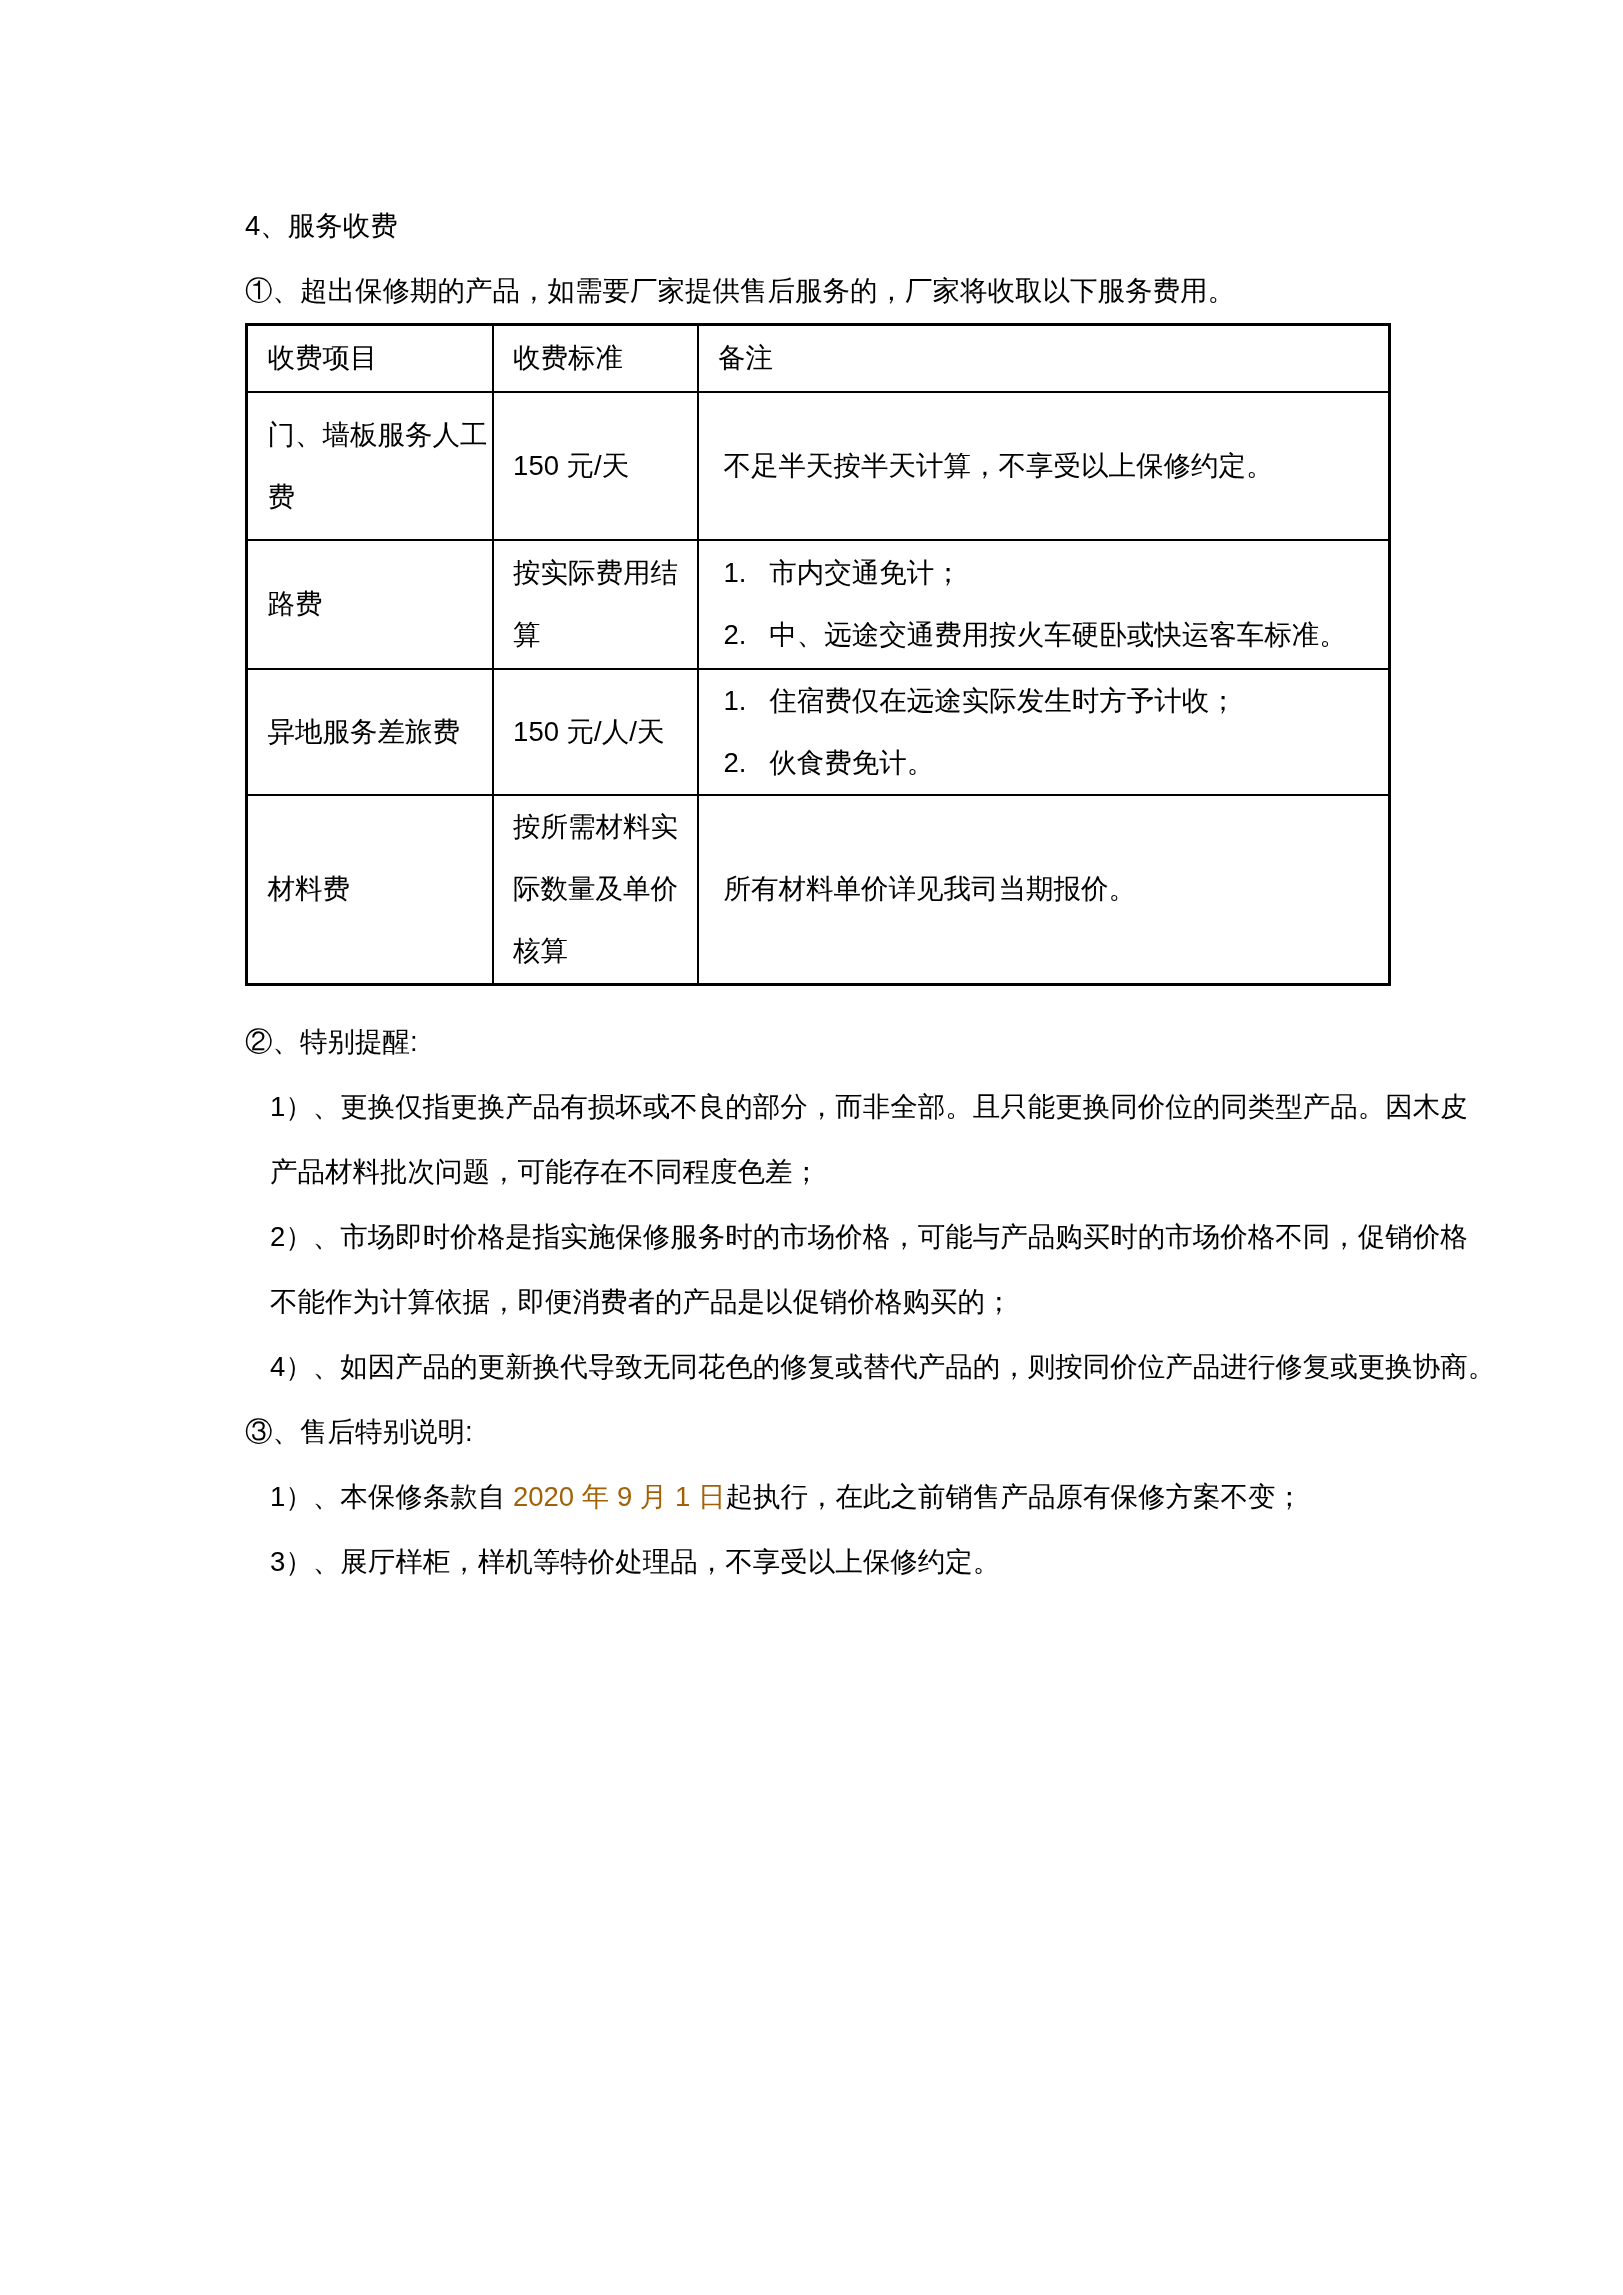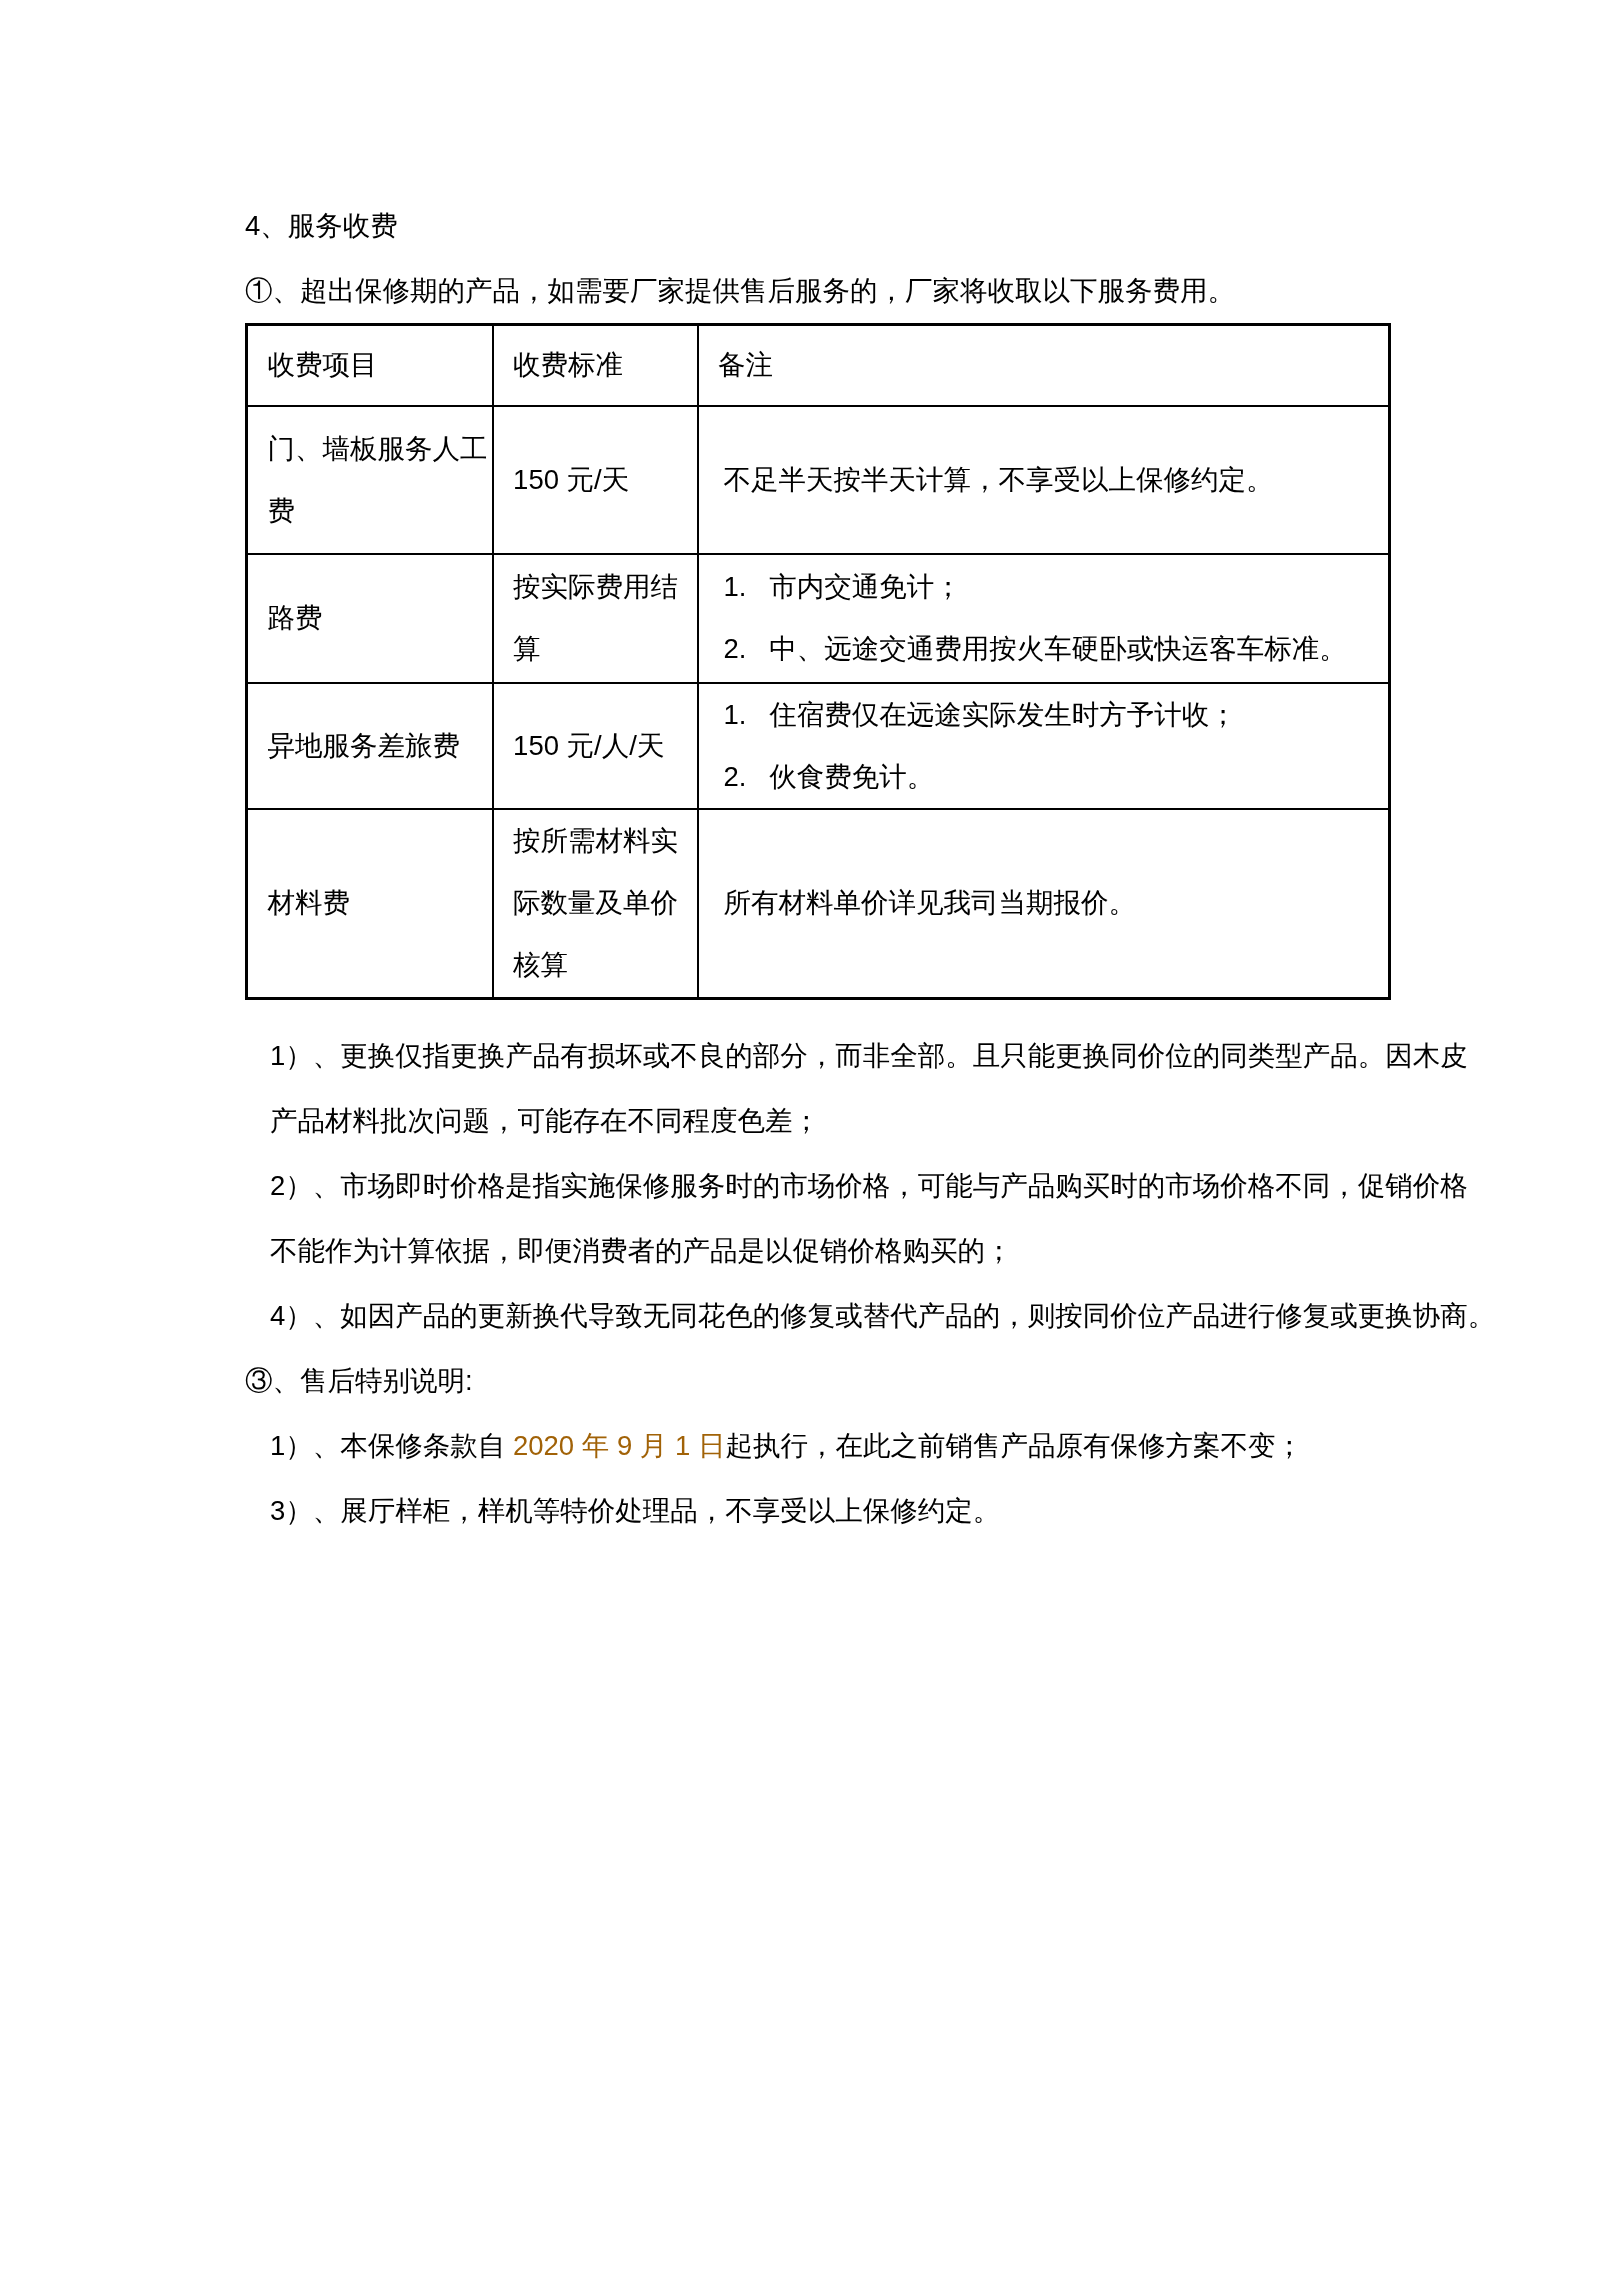--- a/index.html
+++ b/index.html
@@ -45,21 +45,21 @@
     border-right: 2px solid #000000;
     border-top: 2.6px solid #000000;
     border-bottom: 2.6px solid #000000;
     vertical-align: middle;
     text-align: left;
     font-weight: normal;
     font-size: 27.5px;
     padding: 0 6.5px 0 19.6px;
   }
   table.fee-table td.remarks { padding-left: 25px; }
-  tr.h-header { height: 81px; }
+  tr.h-header { height: 67px; }
   tr.h-r1 { height: 148px; }
   tr.h-r2 { height: 129px; }
   tr.h-r3 { height: 120px; }
   tr.h-r4 { height: 190px; }
   .cell-line {
     line-height: 62px;
     white-space: pre;
   }
   .sections { margin-top: 23px; }
 </style>
@@ -138,20 +138,21 @@
           <div class="cell-line">核算</div>
         </td>
         <td class="remarks">
           <div class="cell-line">所有材料单价详见我司当期报价。</div>
         </td>
       </tr>
     </tbody>
       </table>
 
     <div class="sections">
+      <div class="text-line">②、特别提醒:</div>
       <div class="text-line indent">1）、更换仅指更换产品有损坏或不良的部分，而非全部。且只能更换同价位的同类型产品。因木皮</div>
       <div class="text-line indent">产品材料批次问题，可能存在不同程度色差；</div>
       <div class="text-line indent">2）、市场即时价格是指实施保修服务时的市场价格，可能与产品购买时的市场价格不同，促销价格</div>
       <div class="text-line indent">不能作为计算依据，即便消费者的产品是以促销价格购买的；</div>
       <div class="text-line indent">4）、如因产品的更新换代导致无同花色的修复或替代产品的，则按同价位产品进行修复或更换协商。</div>
 
       <div class="text-line">③、售后特别说明:</div>
       <div class="text-line indent">
         <span>1）、本保修条款自 </span>
         <span class="red">2020 年 9 月 1 日</span>

